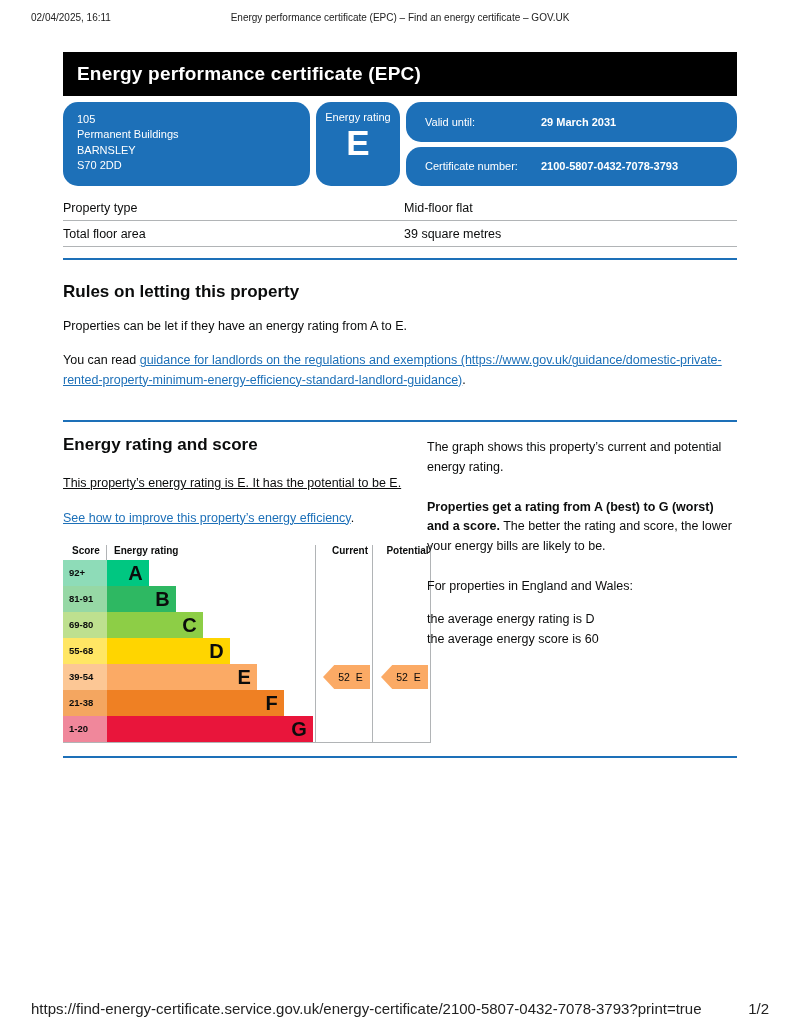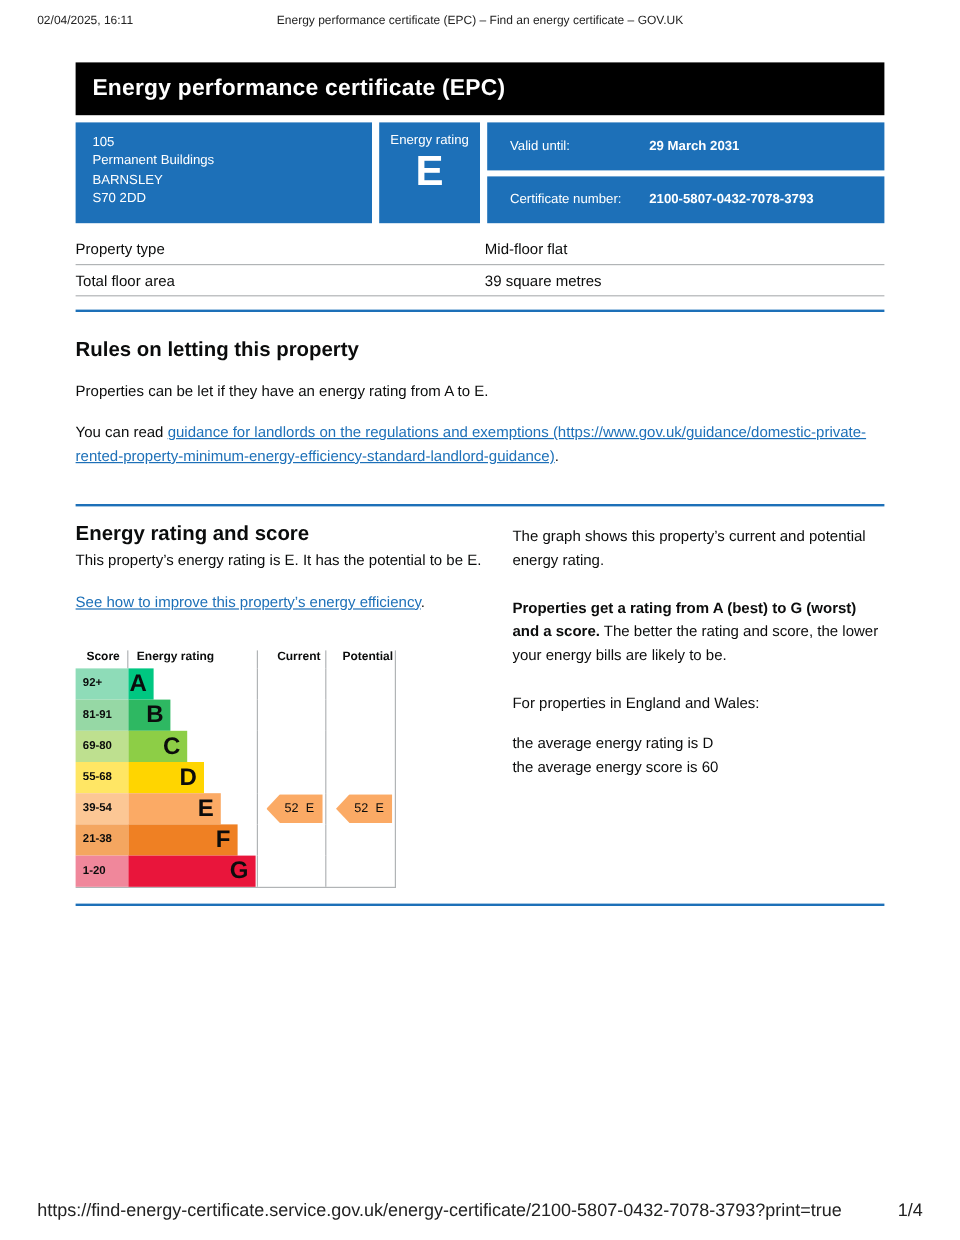--- a/index.html
+++ b/index.html
@@ -25,21 +25,21 @@
   .content{padding:0 63px;}
   .banner{
     margin-top:29px;height:44px;background:#000;
     display:flex;align-items:center;
   }
   .banner h1{
     color:#fff;font-size:19px;font-weight:bold;padding-left:14px;
     letter-spacing:0.2px;
   }
   .summary-row{display:flex;gap:6px;margin-top:6px;height:84px;}
-  .bluebox{background:var(--blue);color:#fff;}
+  .bluebox{background:var(--blue);color:#fff;border-radius:15px;}
   .address-box{width:247px;padding:10px 0 0 14px;font-size:11px;line-height:1.4;}
   .rating-box{width:84px;text-align:center;padding-top:9px;}
   .rating-box .rating-label{font-size:11px;}
   .rating-box .rating-value{font-size:35px;font-weight:bold;line-height:1.1;margin-top:1px;}
   .right-stack{flex:1;display:flex;flex-direction:column;gap:5px;}
   .kv-box{flex:1;display:flex;align-items:center;padding-left:19px;font-size:11px;}
   .kv-label{width:116px;flex:0 0 116px;}
   .kv-value{font-weight:bold;}
   .prop-table{margin-top:9px;font-size:12.5px;}
   .prop-row{display:flex;padding:6px 0 5px 0;border-bottom:1px solid var(--grid);}
@@ -53,21 +53,21 @@
   p.para{margin-top:15px;}
   a.gov-link{color:var(--blue);text-decoration:underline;cursor:pointer;}
   .two-col{display:flex;margin-top:13px;}
   .col-left{width:340px;flex:0 0 340px;}
   .col-left h2{margin-top:0;}
   .col-right{margin-left:24px;flex:1;}
   .col-right p:first-child{margin-top:3px;}
   .link-para{margin-top:15px;}
   
   .epc-chart{
-    margin-top:30px;width:267px;
+    margin-top:17px;width:368px;
     display:grid;
     grid-template-columns:44px 1fr 57px 58px;
     grid-template-rows:15px repeat(7,26px);
     border-bottom:1px solid var(--grid);
     border-right:1px solid var(--grid);
   }
   .hdr-cell{font-size:10px;font-weight:bold;display:flex;align-items:flex-start;padding-left:12px;}
   .hdr-score{padding-left:9px;border-right:1px solid var(--grid);}
   .hdr-band{padding-left:7px;}
   .hdr-cp{justify-content:center;border-left:1px solid var(--grid);}
@@ -154,21 +154,21 @@
     <p class="body-text para">
       <span>You can read </span><a class="gov-link">guidance for landlords on the regulations and exemptions (https://www.gov.uk/guidance/domestic-private-rented-property-minimum-energy-efficiency-standard-landlord-guidance)</a><span>.</span>
     </p>
   </section>
 
   <div class="divider div-2"></div>
 
   <section class="two-col">
     <div class="col-left">
       <h2 class="section-heading">Energy rating and score</h2>
-      <p class="body-text" style="margin-top:3px;">This property’s energy rating is E. It has the potential to be E.</p>
+      <p class="body-text" style="margin-top:19px;text-decoration:underline;">This property’s energy rating is E. It has the potential to be E.</p>
       <p class="body-text link-para">
         <a class="gov-link">See how to improve this property’s energy efficiency</a><span>.</span>
       </p>
       <div class="epc-chart" id="epc-chart">
           <div class="hdr-cell hdr-score">Score</div>
           <div class="hdr-cell hdr-band">Energy rating</div>
           <div class="hdr-cell hdr-cp">Current</div>
           <div class="hdr-cell hdr-cp">Potential</div>
           <div class="score-cell" style="background: rgb(142, 220, 184);">92+</div>
           <div class="band-cell">
@@ -250,14 +250,14 @@
       </p>
     </div>
   </section>
 
   <div class="divider div-3"></div>
 
 </main>
 
 <footer class="print-footer">
   <span>https://find-energy-certificate.service.gov.uk/energy-certificate/2100-5807-0432-7078-3793?print=true</span>
-  <span>1/4</span>
+  <span>1/2</span>
 </footer>
 
 </body></html>

